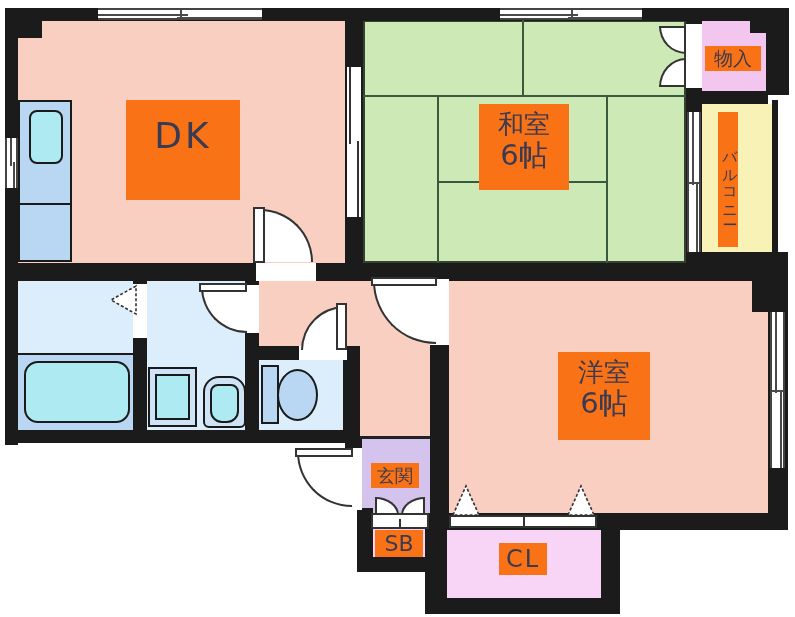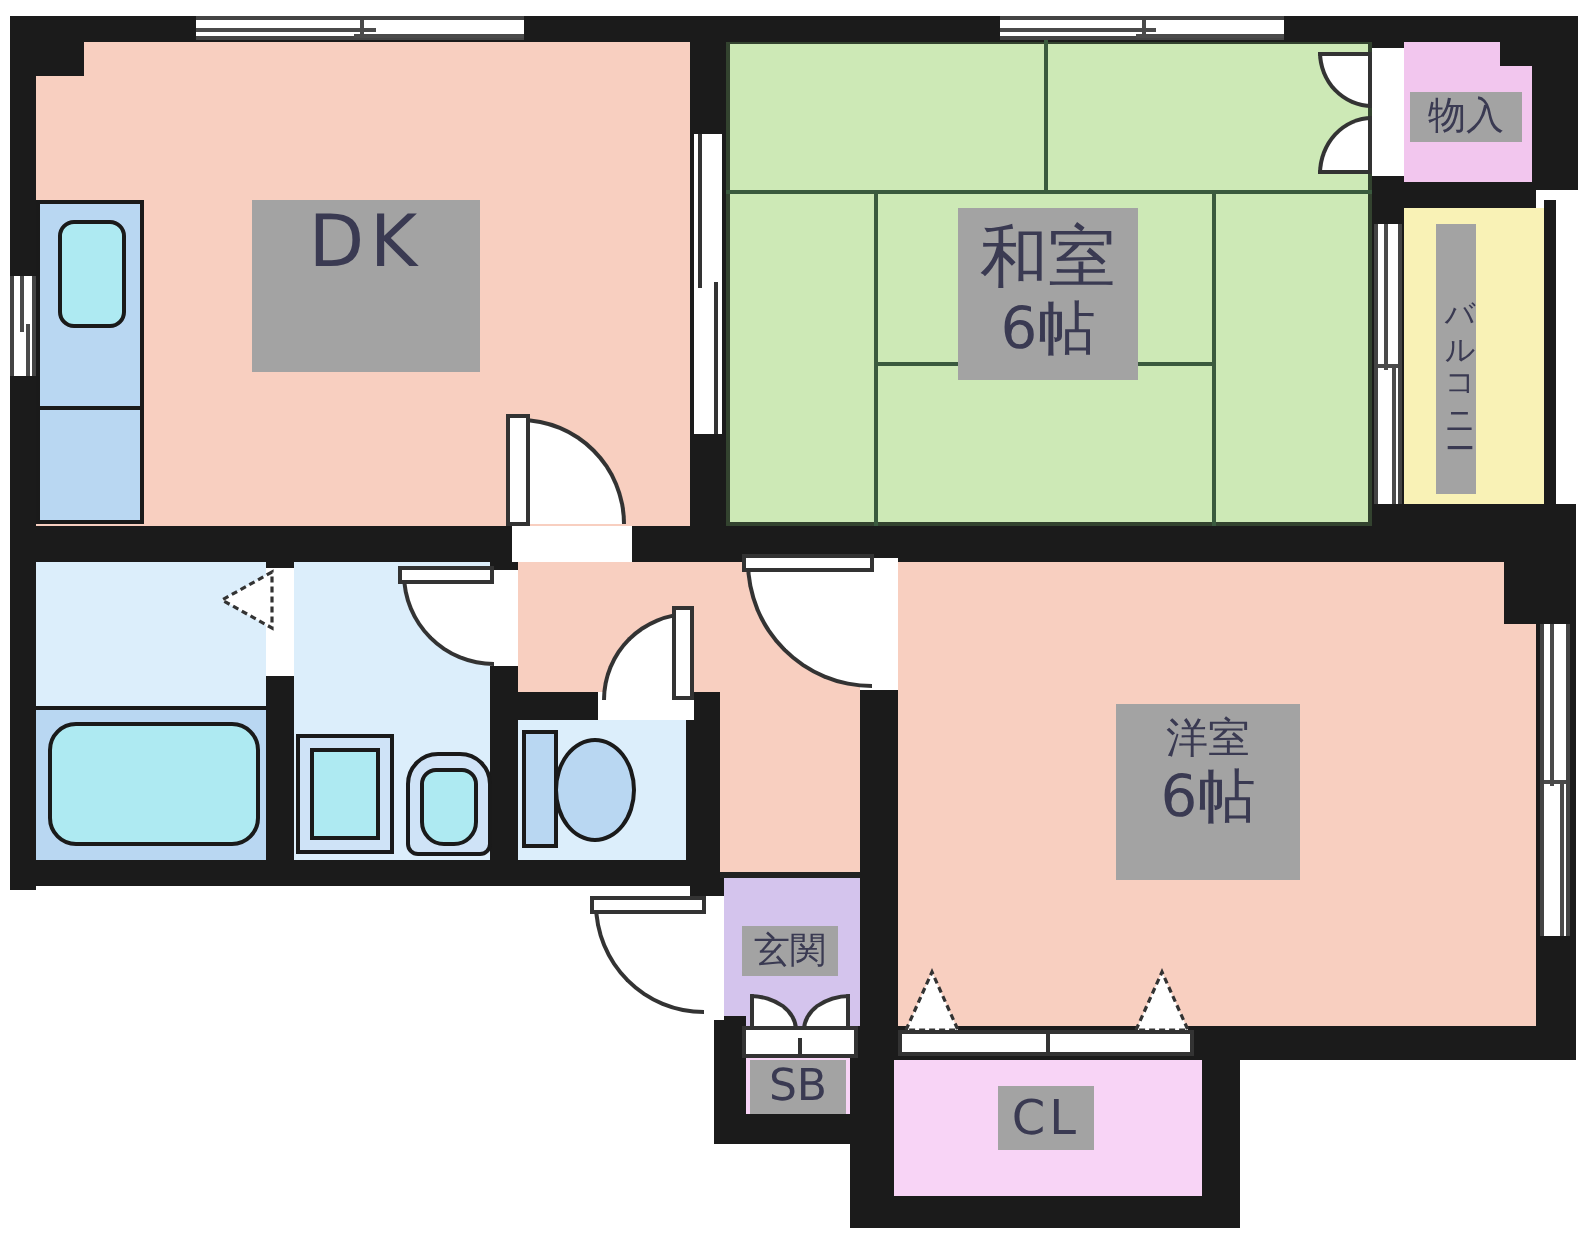--- a/index.html
+++ b/index.html
@@ -9,21 +9,21 @@
   .wall{position:absolute;background:#1b1b1b;z-index:2;}
   .thinline{position:absolute;background:#222222;z-index:2;}
   .open{position:absolute;background:#ffffff;z-index:3;}
   .win{position:absolute;background:#ffffff;z-index:3;box-sizing:border-box;}
   .wl{position:absolute;background:#4a4a4a;}
   .fix{position:absolute;box-sizing:border-box;z-index:4;}
   .arc{position:absolute;background:#ffffff;border:0 solid #333333;box-sizing:border-box;z-index:4;}
   .leaf{position:absolute;background:#ffffff;border:2px solid #333333;box-sizing:border-box;z-index:4;}
   .fold{position:absolute;background:#ffffff;border:2px solid #333333;box-sizing:border-box;z-index:4;}
   .tat{position:absolute;background:#3a5a3e;z-index:4;}
-  .rlabel{position:absolute;background:#a3a3a3;color:#3a3a52;text-align:center;z-index:5;line-height:1.12;}
+  .rlabel{position:absolute;background:#f97316;color:#3a3a52;text-align:center;z-index:5;line-height:1.12;}
   .vtext{writing-mode:vertical-rl;text-orientation:upright;letter-spacing:2px;}
   svg.sym{position:absolute;z-index:4;overflow:visible;}
 </style>
 </head>
 <body>
 
 <div id="canvas">
 
   <div class="room" style="left:18px;top:20px;width:327px;height:243px;background:#f8cfc0;"></div>
   <div class="room" style="left:363px;top:20px;width:323px;height:243px;background:#cde9b6;box-sizing:border-box;border:2px solid #33432f;"></div>
@@ -156,29 +156,29 @@
 
   <div class="fix" style="left:261px;top:365px;width:18px;height:59px;background:#b9d7f2;border:2px solid #1a1a1a;"></div>
   <div class="fix" style="left:277px;top:369px;width:41px;height:52px;background:#b9d7f2;border:2px solid #1a1a1a;border-radius:50%;"></div>
 
   <div class="tat" style="left:363px;top:95px;width:323px;height:2px;"></div>
   <div class="tat" style="left:522px;top:20px;width:2px;height:77px;"></div>
   <div class="tat" style="left:437px;top:95px;width:2px;height:168px;"></div>
   <div class="tat" style="left:606px;top:95px;width:2px;height:168px;"></div>
   <div class="tat" style="left:437px;top:181px;width:171px;height:2px;"></div>
 
-  <div class="rlabel" style="left:126px;top:100px;width:114px;height:84px;padding-top:2px;">
+  <div class="rlabel" style="left:126px;top:100px;width:114px;height:84px;padding-top:16px;">
     <div style="font-size:36px;letter-spacing:3px;">DK</div>
   </div>
   <div class="rlabel" style="left:479px;top:104px;width:90px;height:80px;padding-top:6px;">
-    <div style="font-size:34px;">和室</div>
+    <div style="font-size:26px;">和室</div>
     <div style="font-size:29px;">6帖</div>
   </div>
   <div class="rlabel" style="left:558px;top:352px;width:92px;height:82px;padding-top:6px;">
-    <div style="font-size:21px;">洋室</div>
+    <div style="font-size:26px;">洋室</div>
     <div style="font-size:29px;">6帖</div>
   </div>
   <div class="rlabel" style="left:705px;top:46px;width:56px;height:25px;font-size:19px;line-height:25px;">物入</div>
   <div class="rlabel vtext" style="left:718px;top:112px;width:20px;height:135px;font-size:15px;">バルコニー</div>
   <div class="rlabel" style="left:371px;top:463px;width:48px;height:25px;font-size:18px;line-height:25px;">玄関</div>
   <div class="rlabel" style="left:375px;top:530px;width:48px;height:27px;font-size:22px;line-height:27px;">SB</div>
   <div class="rlabel" style="left:499px;top:543px;width:48px;height:32px;font-size:24px;line-height:32px;letter-spacing:2px;">CL</div>
 
 </div>
 

